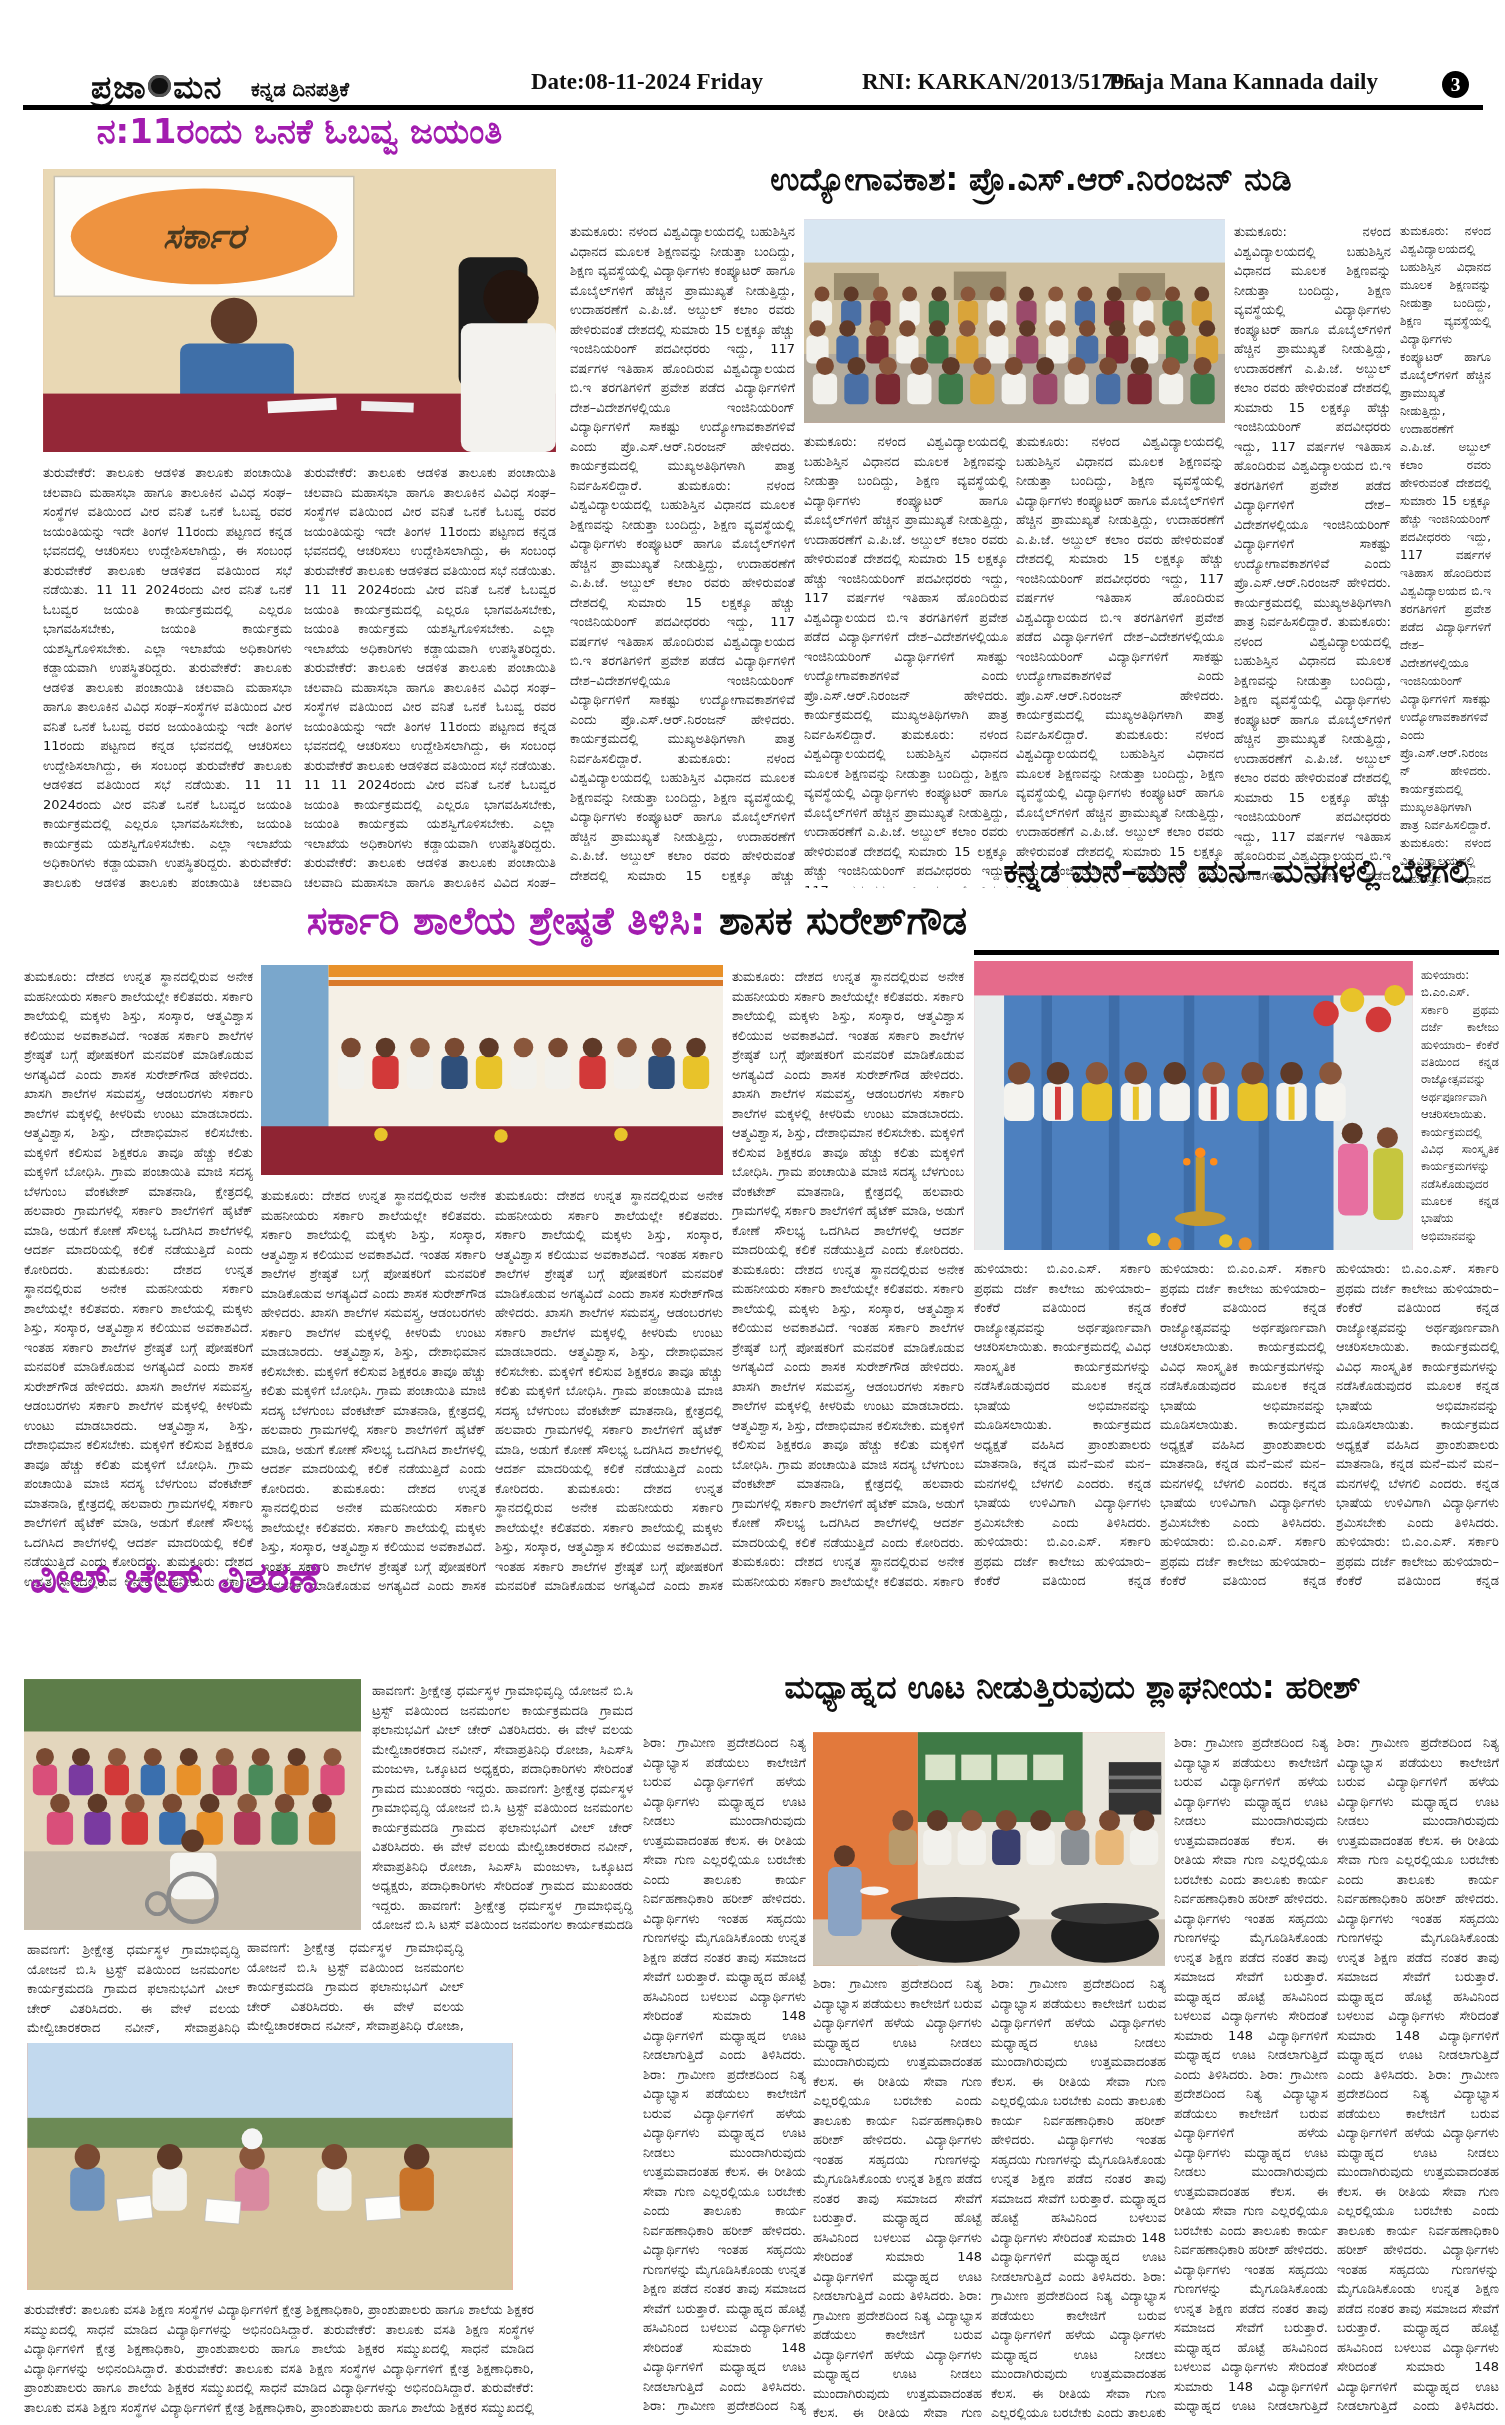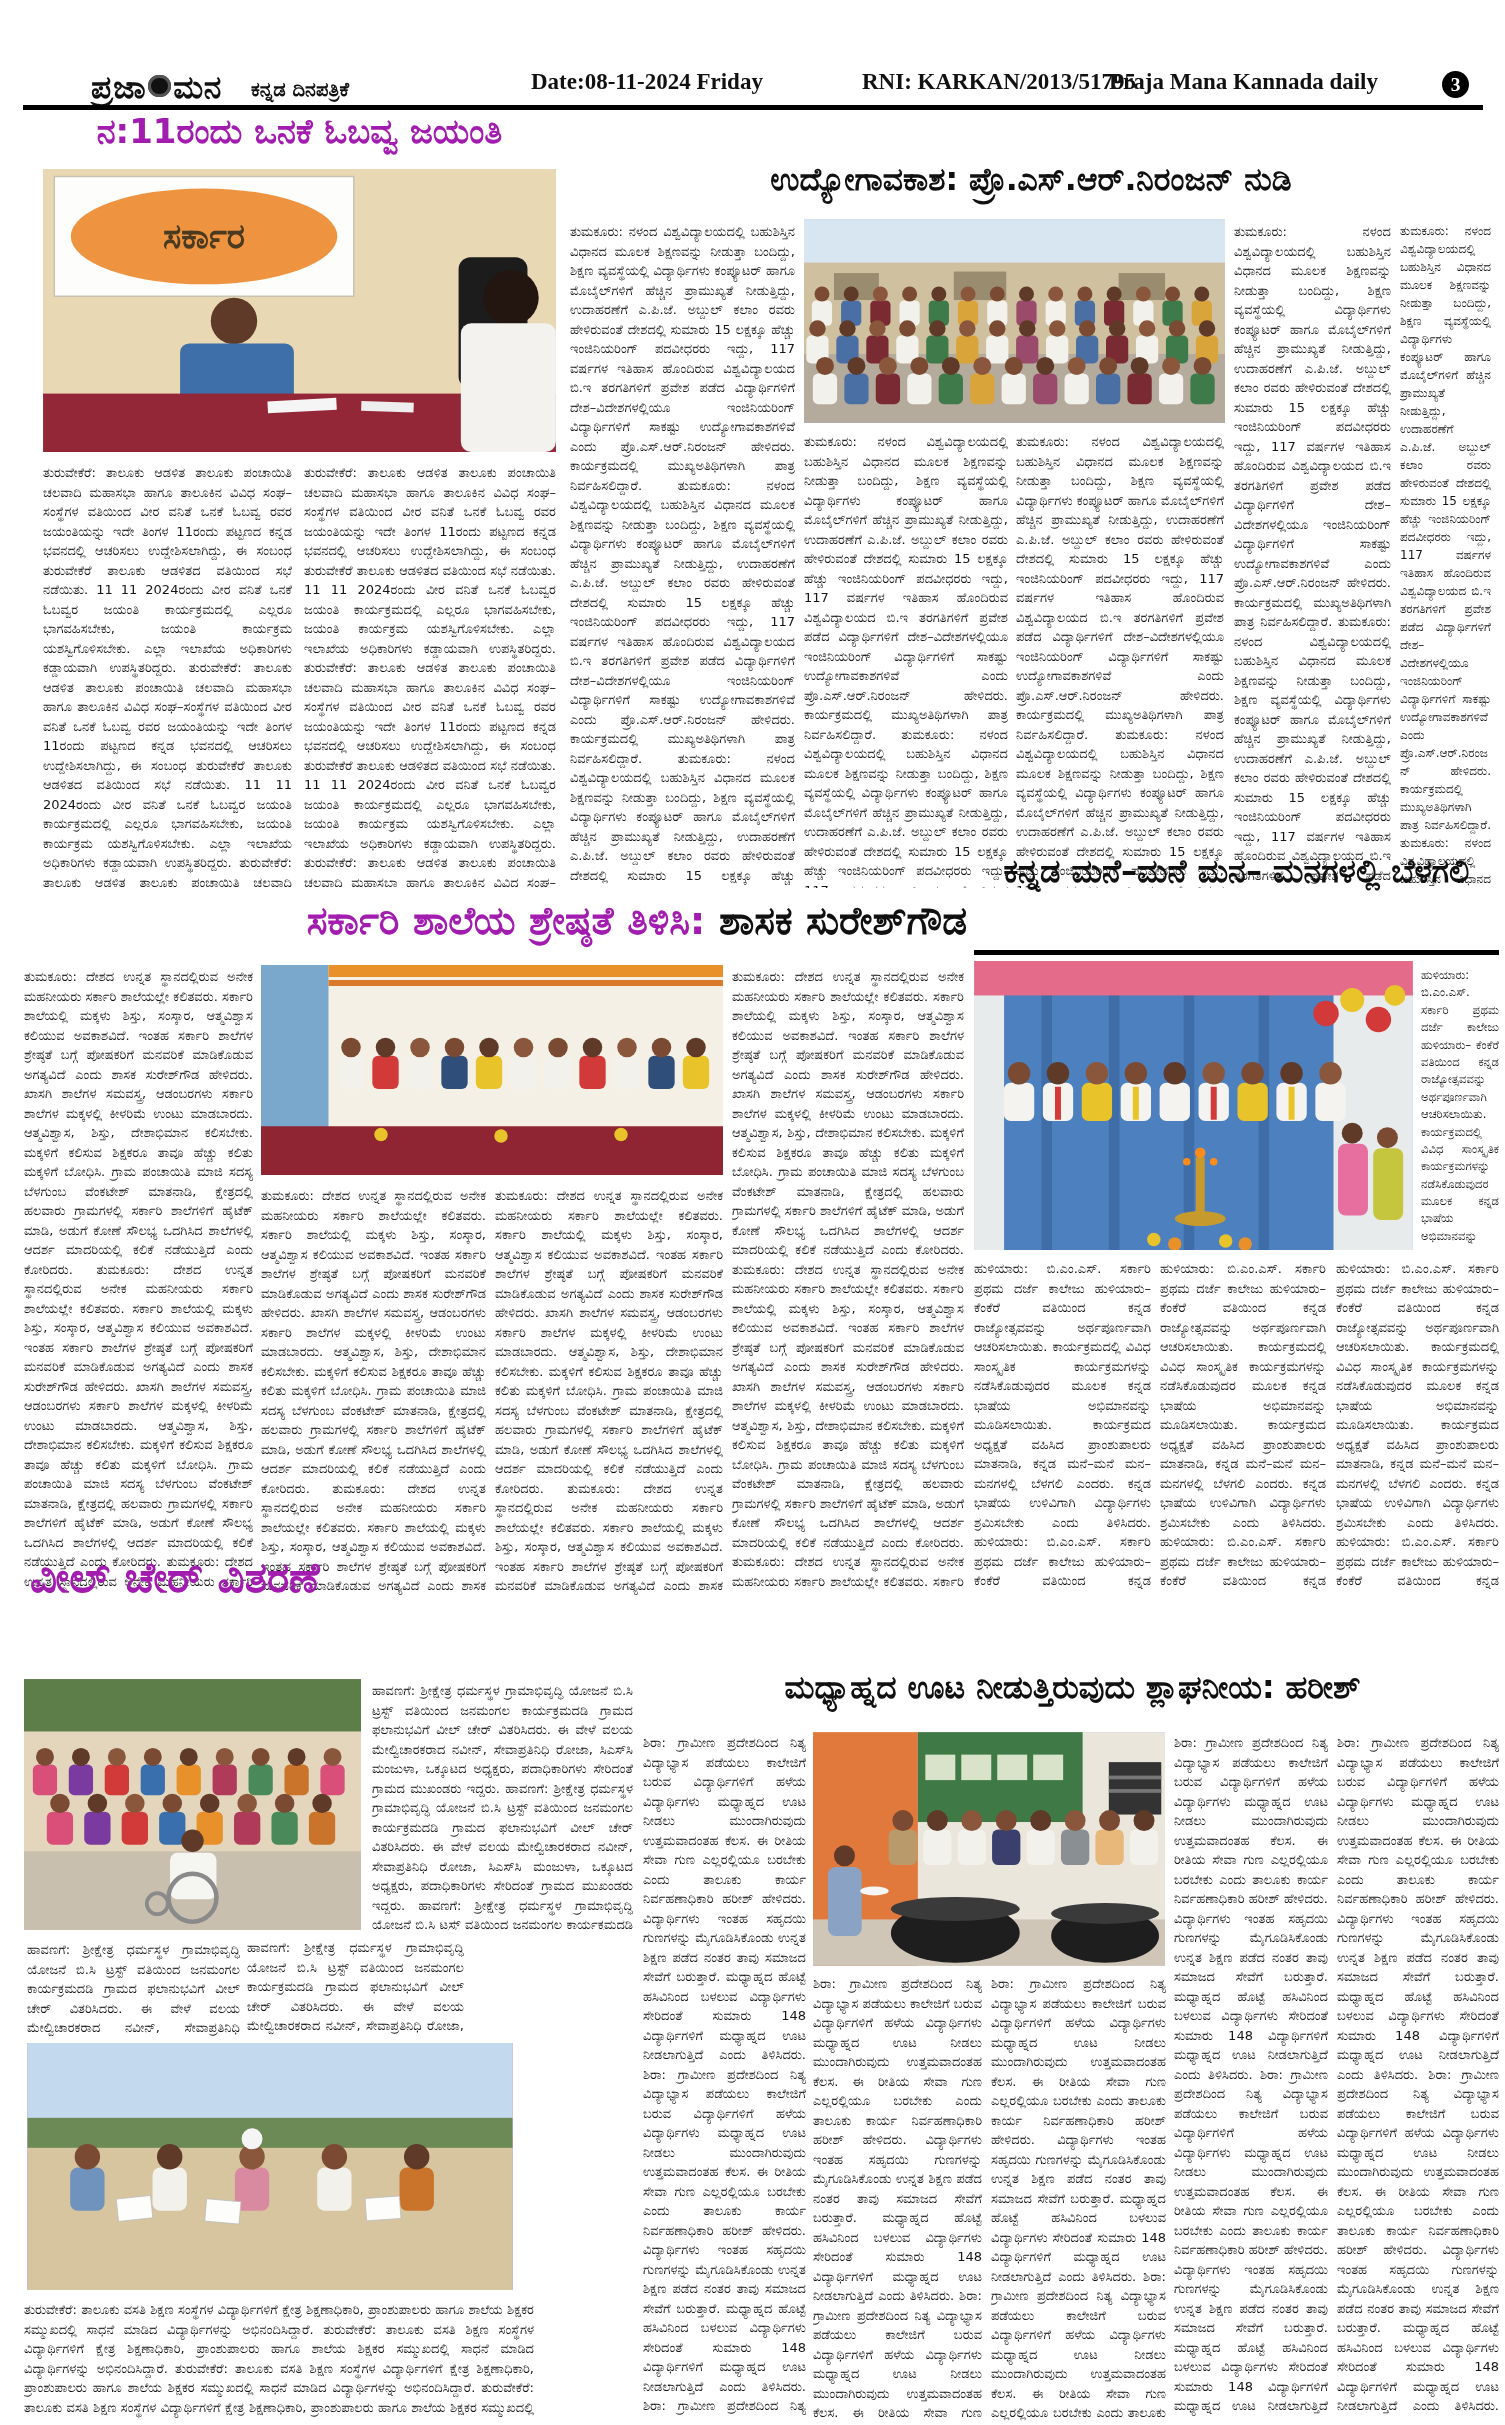--- a/index.html
+++ b/index.html
@@ -7,21 +7,21 @@
         font-family:"DejaVu Sans",sans-serif;overflow:hidden;}
   .col{position:absolute;overflow:hidden;text-align:justify;font-size:13px;line-height:1.5;
        color:#151515;font-family:"DejaVu Sans",sans-serif;word-break:break-word;}
   .hl{position:absolute;font-weight:bold;line-height:1.12;}
   .red{color:#a21caf;}
   .blk{color:#101010;}
   .mast{position:absolute;top:66px;left:0;width:1505px;height:37px;}
   .mast .t{position:absolute;top:3px;font-family:"Liberation Serif",serif;font-weight:bold;
            font-size:23px;color:#111;white-space:nowrap;}
   .rule{position:absolute;background:#000;}
-  .photo{position:absolute;overflow:hidden;background:#c4b5fd;}
+  .photo{position:absolute;overflow:hidden;background:#fca5a5;font-style:italic;}
   .photo svg{display:block;}
   .pgnum{position:absolute;top:71px;left:1442px;width:27px;height:27px;border-radius:50%;
           background:#000;color:#fff;font-family:"Liberation Serif",serif;font-weight:bold;
           font-size:19.5px;text-align:center;line-height:27px;}
   .logo-k{position:absolute;top:69px;left:75px;font-weight:800;font-size:31.5px;color:#111;
           font-family:"DejaVu Sans",sans-serif;letter-spacing:0.7px;margin-left:16px;}
   .logo-sub{position:absolute;top:78px;left:251px;font-weight:bold;font-size:19.5px;color:#111;text-align:right;}
   .emb{display:inline-block;width:22.5px;height:22.5px;border-radius:50%;background:#111;
        vertical-align:middle;margin:0 2.2px 6px 2.2px;box-shadow:inset 0 0 0 3px #555;}
 </style>

